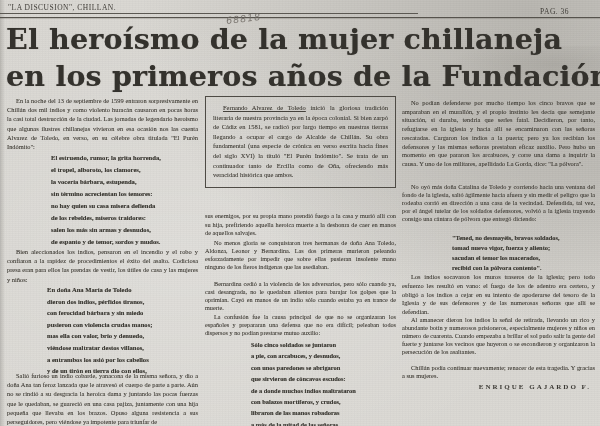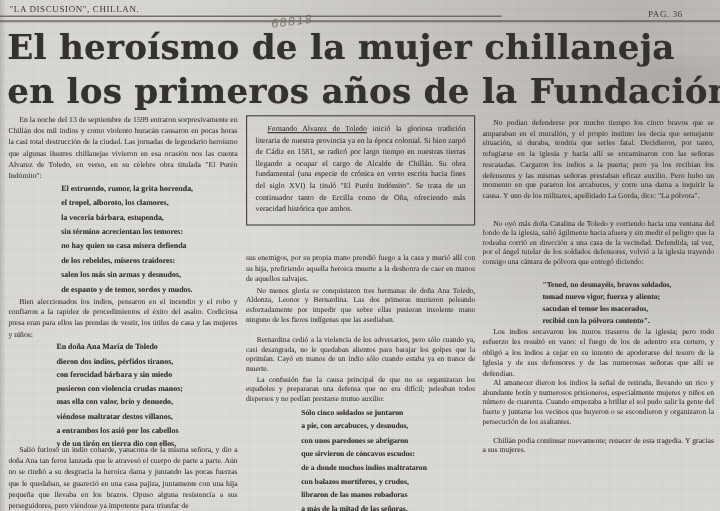--- a/index.html
+++ b/index.html
@@ -123,14 +123,15 @@
   <div class="col col3">
     <div class="blk para c3-p1">No podían defenderse por mucho tiempo los cinco bravos que se amparaban en el murallón, y el propio instinto les decía que semejante situación, si duraba, tendría que serles fatal. Decidieron, por tanto, refugiarse en la iglesia y hacia allí se encaminaron con las señoras rescatadas. Cargaron los indios a la puerta; pero ya los recibían los defensores y las mismas señoras prestaban eficaz auxilio. Pero hubo un momento en que pararon los arcabuces, y corre una dama a inquirir la causa. Y uno de los militares, apellidado La Gorda, dice: "La pólvora".</div>
     <div class="blk para c3-p2">No oyó más doña Catalina de Toledo y corriendo hacia una ventana del fondo de la iglesia, saltó ágilmente hacia afuera y sin medir el peligro que la rodeaba corrió en dirección a una casa de la vecindad. Defendida, tal vez, por el ángel tutelar de los soldados defensores, volvió a la iglesia trayendo consigo una cántara de pólvora que entregó diciendo:</div>
     <div class="blk verse c3-v1">"Tened, no desmayéis, bravos soldados,
 tomad nuevo vigor, fuerza y aliento;
 sacudan el temor los macerados,
 recibid con la pólvora contento".</div>
     <div class="blk para c3-p3">Los indios socavaron los muros traseros de la iglesia; pero todo esfuerzo les resultó en vano: el fuego de los de adentro era certero, y obligó a los indios a cejar en su intento de apoderarse del tesoro de la Iglesia y de sus defensores y de las numerosas señoras que allí se defendían.</div>
     <div class="blk para c3-p4">Al amanecer dieron los indios la señal de retirada, llevando un rico y abundante botín y numerosos prisioneros, especialmente mujeres y niños en número de cuarenta. Cuando empezaba a brillar el sol pudo salir la gente del fuerte y juntarse los vecinos que huyeron o se escondieron y organizaron la persecución de los asaltantes.</div>
     <div class="blk para c3-p5">Chillán podía continuar nuevamente; renacer de esta tragedia. Y gracias a sus mujeres.</div>
+    <div class="blk c3-byline">ENRIQUE GAJARDO F.</div>
   </div>
 </div>
 
 </body></html>

